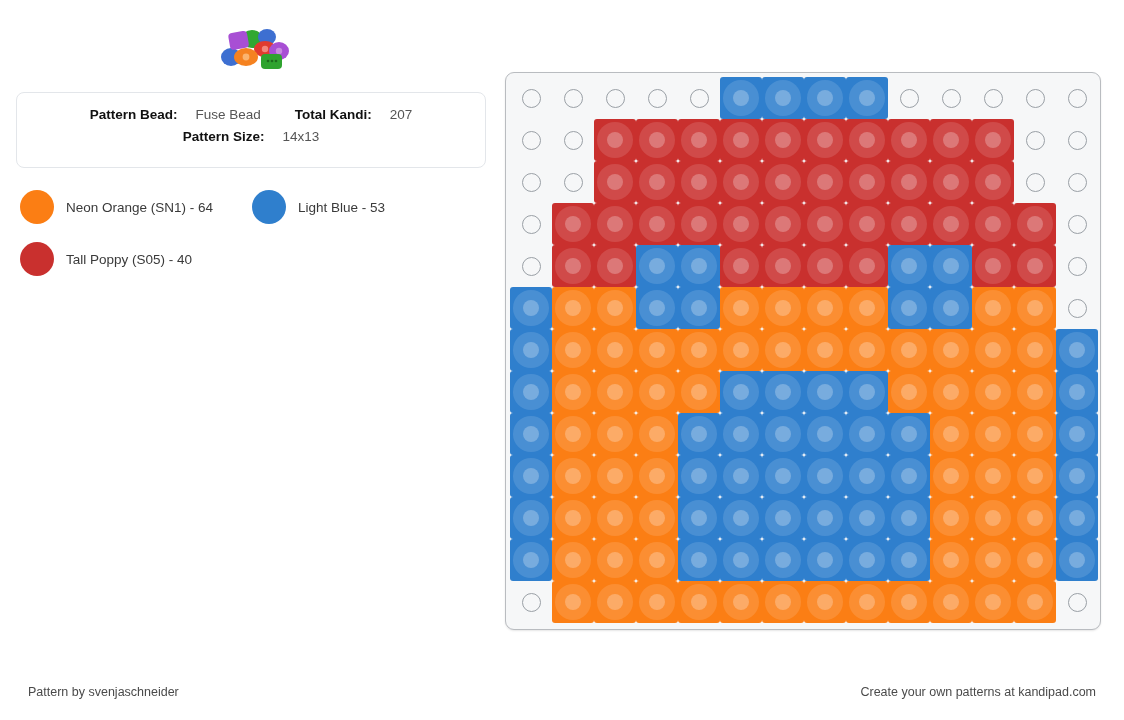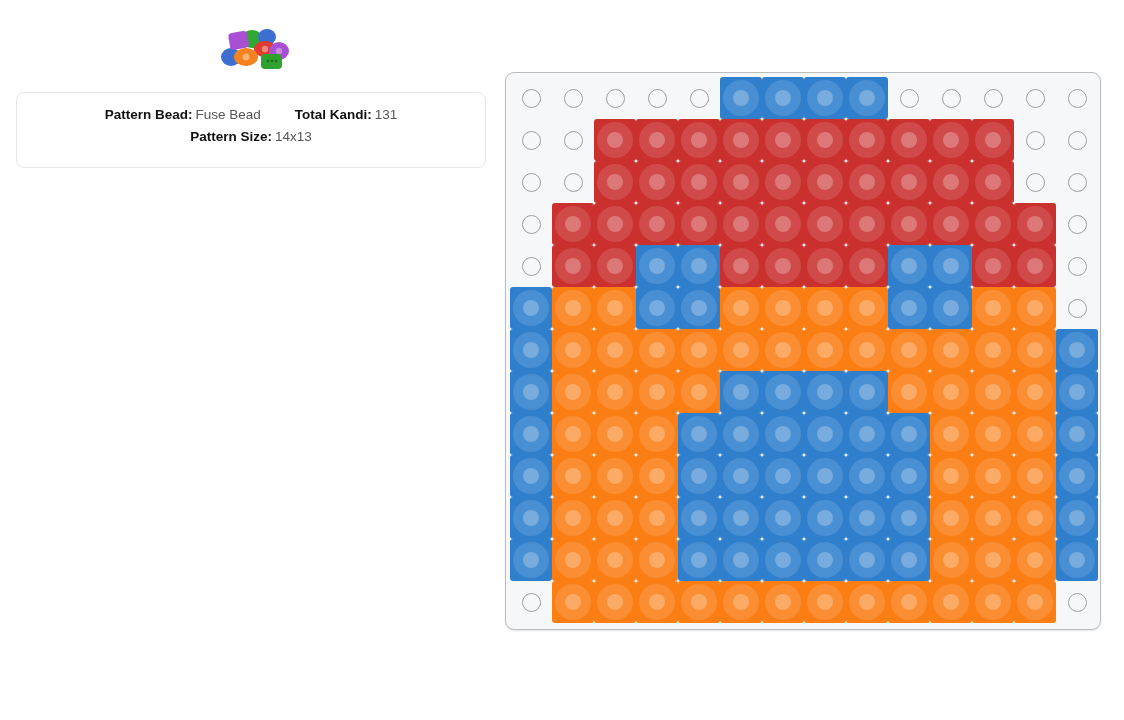--- a/index.html
+++ b/index.html
@@ -65,21 +65,21 @@
     display: flex;
     justify-content: center;
     gap: 34px;
     font-size: 13.5px;
     color: #3d3d3d;
     margin-bottom: 7px;
     flex-wrap: wrap;
   }
   .meta-item { white-space: nowrap; }
   .meta-label { font-weight: 700; color: #111; }
-  .meta-value { color: #555; margin-left: 3px; }
+  .meta-value { color: #555; margin-left: 18px; }
 
   
   .legend {
     margin-top: 22px;
     display: grid;
     grid-template-columns: 232px 232px;
     row-gap: 18px;
     column-gap: 0px;
     padding-left: 4px;
   }
@@ -198,30 +198,44 @@
         <circle cx="59" cy="38" r="1.3" fill="#1d6b1d"></circle>
       </svg>
     </div>
 
     <div class="info-card">
       <div class="meta-row">
         <span class="meta-item">
           <span class="meta-label">Pattern Bead:</span><span class="meta-value">Fuse Bead</span>
         </span>
         <span class="meta-item">
-          <span class="meta-label">Total Kandi:</span><span class="meta-value">131</span>
+          <span class="meta-label">Total Kandi:</span><span class="meta-value">207</span>
         </span>
       </div>
       <div class="meta-row">
         <span class="meta-item">
           <span class="meta-label">Pattern Size:</span><span class="meta-value">14x13</span>
         </span>
       </div>
     </div>
 
+    <div class="legend" id="legend">
+        <div class="legend-item">
+          <span class="legend-swatch" style="background: rgb(251, 126, 20);"></span>
+          <span class="legend-label">Neon Orange (SN1) - 64</span>
+        </div>
+        <div class="legend-item">
+          <span class="legend-swatch" style="background: rgb(47, 127, 205);"></span>
+          <span class="legend-label">Light Blue - 53</span>
+        </div>
+        <div class="legend-item">
+          <span class="legend-swatch" style="background: rgb(201, 48, 46);"></span>
+          <span class="legend-label">Tall Poppy (S05) - 40</span>
+        </div>
+      </div>
   </div>
 
   <div class="board-wrap">
     <div class="grid" id="grid">
         <div class="cell empty"></div>
         <div class="cell empty"></div>
         <div class="cell empty"></div>
         <div class="cell empty"></div>
         <div class="cell empty"></div>
         <div class="cell">
@@ -711,14 +725,18 @@
         <div class="cell">
           <div class="bead" style="background: rgb(251, 126, 20);"></div>
         </div>
         <div class="cell">
           <div class="bead" style="background: rgb(251, 126, 20);"></div>
         </div>
         <div class="cell empty"></div>
       </div>
   </div>
 
+  <div class="footer">
+    <span>Pattern by svenjaschneider</span>
+    <span>Create your own patterns at kandipad.com</span>
+  </div>
 
 </div>
 
 </body></html>

